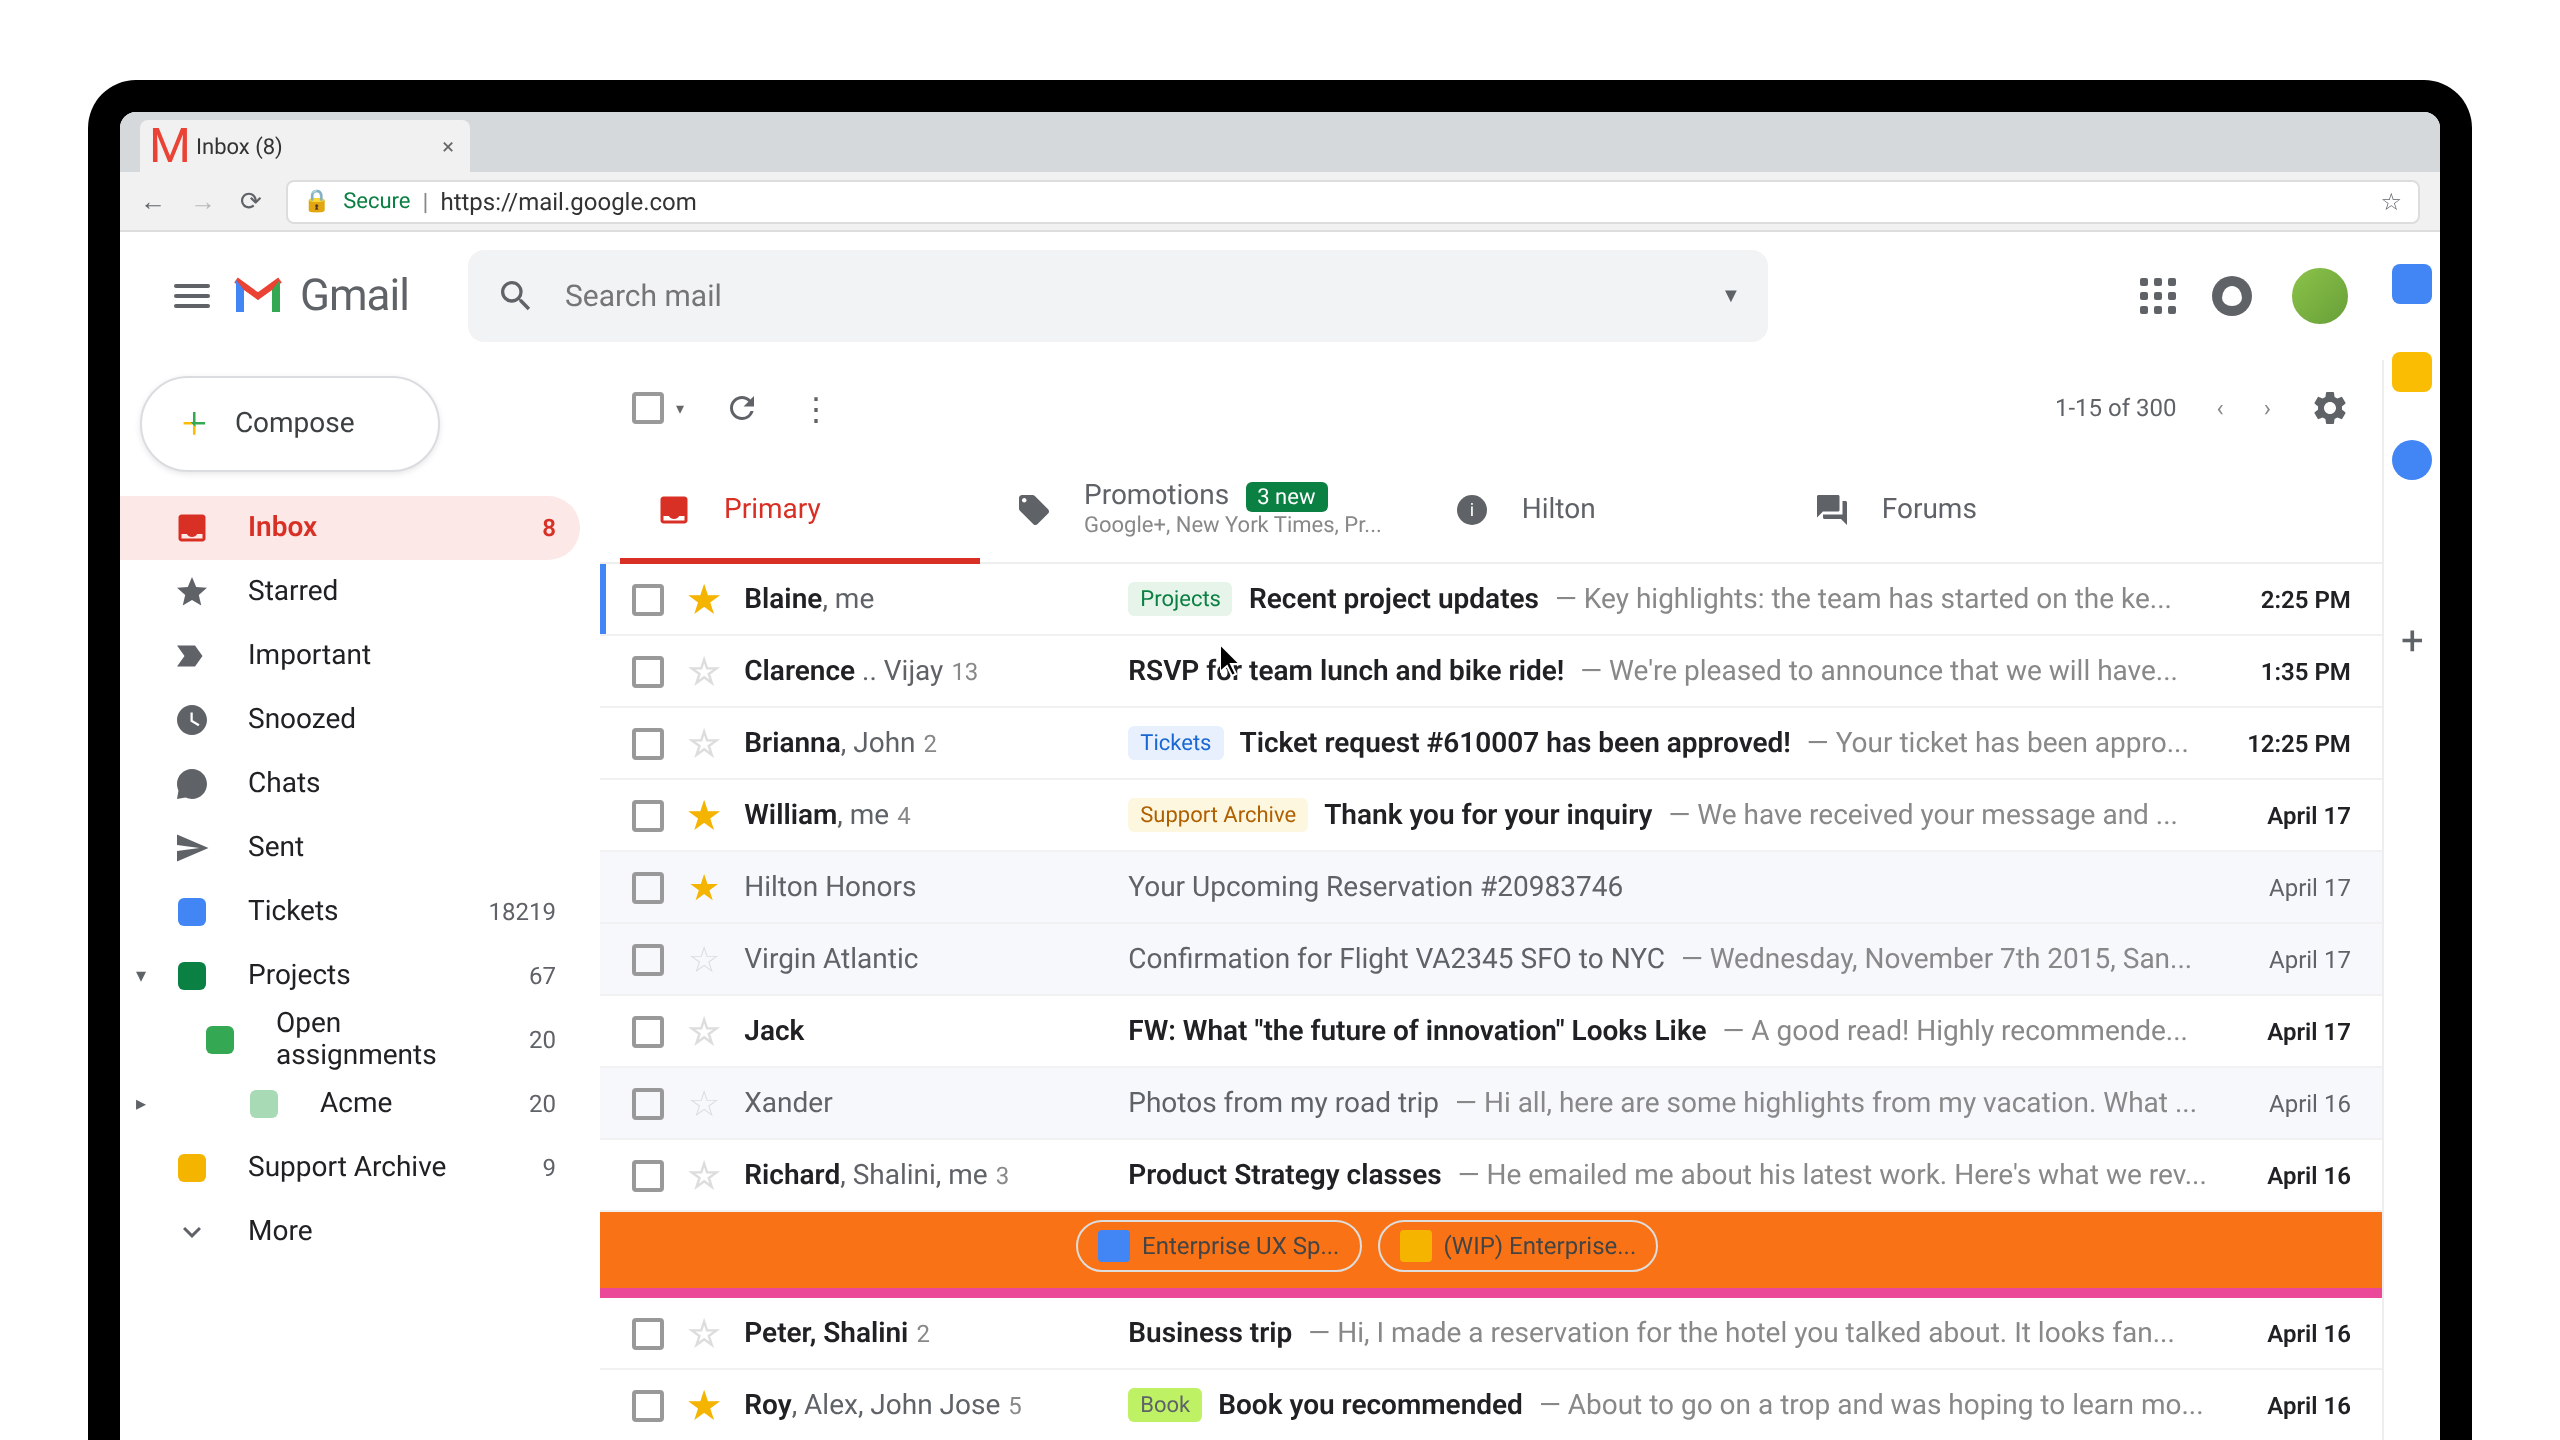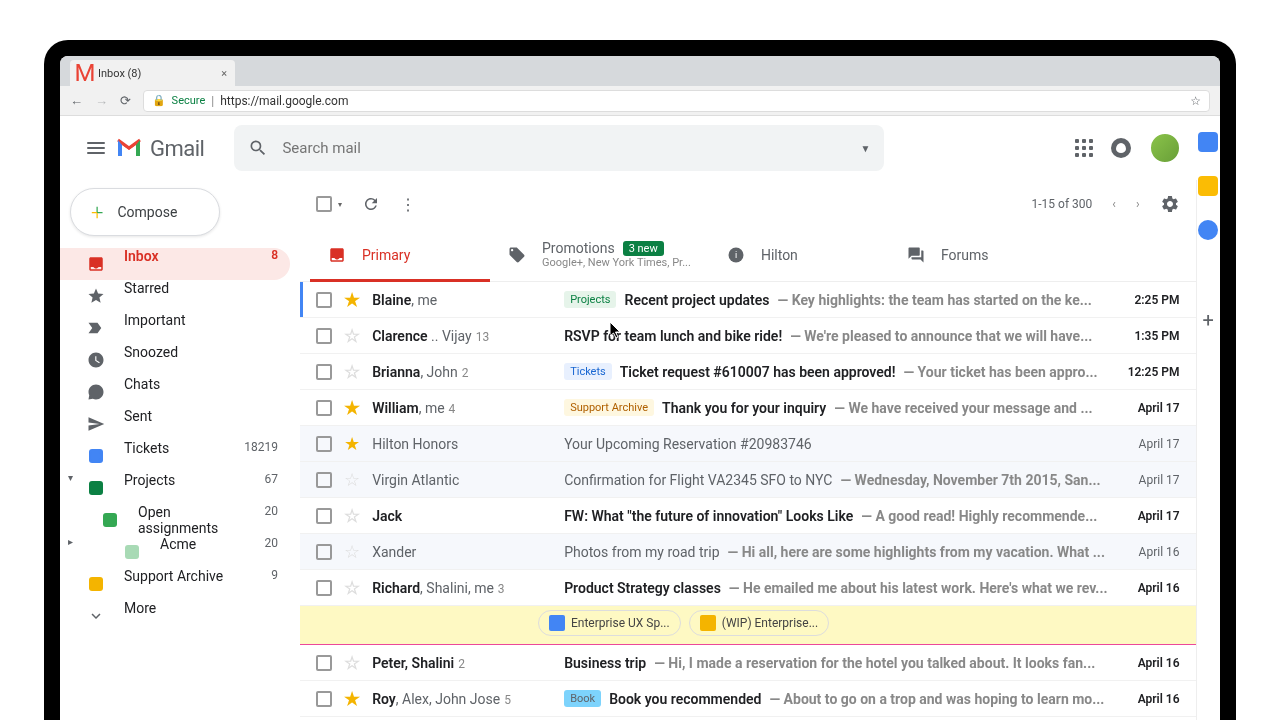--- a/index.html
+++ b/index.html
@@ -35,21 +35,21 @@
 .header-right{margin-left:auto;display:flex;align-items:center;gap:18px}
 .apps-grid{width:18px;height:18px;display:grid;grid-template:repeat(3,4px)/repeat(3,4px);gap:3px}
 .apps-grid span{background:#5f6368;border-radius:1px}
 .bell-icon{width:20px;height:20px;background:#5f6368;border-radius:50%;position:relative}
 .bell-icon::after{content:"";position:absolute;top:5px;left:5px;width:10px;height:10px;background:#fff;border-radius:50% 50% 50% 50%/60% 60% 40% 40%}
 .avatar{width:32px;height:32px;border-radius:50%;background:linear-gradient(135deg,#8bc34a,#689f38);border:2px solid #fff}
 .body{flex:1;display:flex;overflow:hidden}
 .sidebar{width:240px;padding-top:8px}
 .compose{margin:0 0 12px 10px;height:48px;width:150px;border:1px solid #dadce0;border-radius:24px;background:#fff;display:flex;align-items:center;padding:0 20px;gap:14px;font-size:14px;color:#3c4043;box-shadow:0 1px 3px rgba(0,0,0,0.1);cursor:pointer}
 .plus{font-size:22px;font-weight:300;background:linear-gradient(45deg,#ea4335 25%,#fbbc04 25% 50%,#34a853 50% 75%,#4285f4 75%);-webkit-background-clip:text;color:transparent}
-.nav-item{height:32px;display:flex;padding:0 12px 0 26px;font-size:14px;color:#202124;border-radius:0 16px 16px 0;gap:18px;cursor:pointer;margin-right:10px}
+.nav-item{height:32px;display:flex;align-items:center;padding:0 12px 0 26px;font-size:14px;color:#202124;border-radius:0 16px 16px 0;gap:18px;cursor:pointer;margin-right:10px}
 .nav-item.active{background:#fce8e6;color:#d93025;font-weight:600}
 .nav-item.active .nav-icon{color:#d93025}
 .nav-icon{width:20px;color:#5f6368;display:flex;align-items:center;justify-content:center}
 .nav-label{flex:1}
 .nav-count{font-size:12px;color:#5f6368}
 .nav-item.active .nav-count{color:#d93025}
 .nav-sub{padding-left:40px}
 .nav-sub2{padding-left:62px}
 .expand{position:absolute;left:8px;font-size:10px;color:#5f6368}
 .nav-item{position:relative}
@@ -79,24 +79,24 @@
 .msg.unread.marked::before{content:"";position:absolute;left:0;top:0;bottom:0;width:3px;background:#4285f4}
 .star{color:#ddd;font-size:18px;cursor:pointer}
 .star.on{color:#f4b400}
 .sender{width:180px;white-space:nowrap;overflow:hidden}
 .sender .rest{font-weight:400;color:#5f6368}
 .sender .cnt{font-weight:400;color:#888;font-size:12px;margin-left:4px}
 .msg-body{flex:1;display:flex;align-items:center;gap:8px;overflow:hidden;white-space:nowrap}
 .label-chip{font-size:11px;padding:2px 6px;border-radius:3px;font-weight:400}
 .subject{color:#202124}
 .msg.read .subject{color:#5f6368}
-.snippet{color:#888;font-weight:700}
+.snippet{color:#888;font-weight:400}
 .snippet::before{content:" — "}
 .date{width:60px;text-align:right;font-size:12px}
-.attachments{display:flex;gap:8px;padding:4px 0 8px 238px;border-bottom:1px solid #ec4899;background:#fef9c3}
+.attachments{display:flex;gap:8px;padding:4px 0 8px 238px;border-bottom:5px solid #ec4899;background:#f97316}
 .att-chip{border:1px solid #ddd;border-radius:14px;padding:4px 10px;font-size:12px;color:#444;display:flex;align-items:center;gap:6px}
 .att-icon{width:16px;height:16px;border-radius:2px}
 .side-panel{width:54px;display:flex;flex-direction:column;align-items:center;padding-top:16px;gap:24px}
 .side-icon{width:20px;height:20px;border-radius:4px}
 .cursor{position:absolute;top:322px;left:610px;width:14px;height:18px;pointer-events:none;z-index:100}
 svg{display:block}
 </style>
 </head>
 <body>
 
@@ -492,21 +492,21 @@
                     <span class="subject">Business trip</span>
                     <span class="snippet">Hi, I made a reservation for the hotel you talked about. It looks fan...</span>
                   </div>
                   <div class="date">April 16</div>
                 </div>
                 <div class="msg unread">
                   <div class="chk"></div>
                   <span class="star on">★</span>
                   <div class="sender">Roy<span class="rest">, Alex, John Jose</span><span class="cnt">5</span></div>
                   <div class="msg-body">
-                    <span class="label-chip" style="background:#7dd3fc;color:#5f6368">Book</span>
+                    <span class="label-chip" style="background:#bef264;color:#5f6368">Book</span>
                     <span class="subject">Book you recommended</span>
                     <span class="snippet">About to go on a trop and was hoping to learn mo...</span>
                   </div>
                   <div class="date">April 16</div>
                 </div>
               </div>
 </div>
 
 </div>
 </div>

